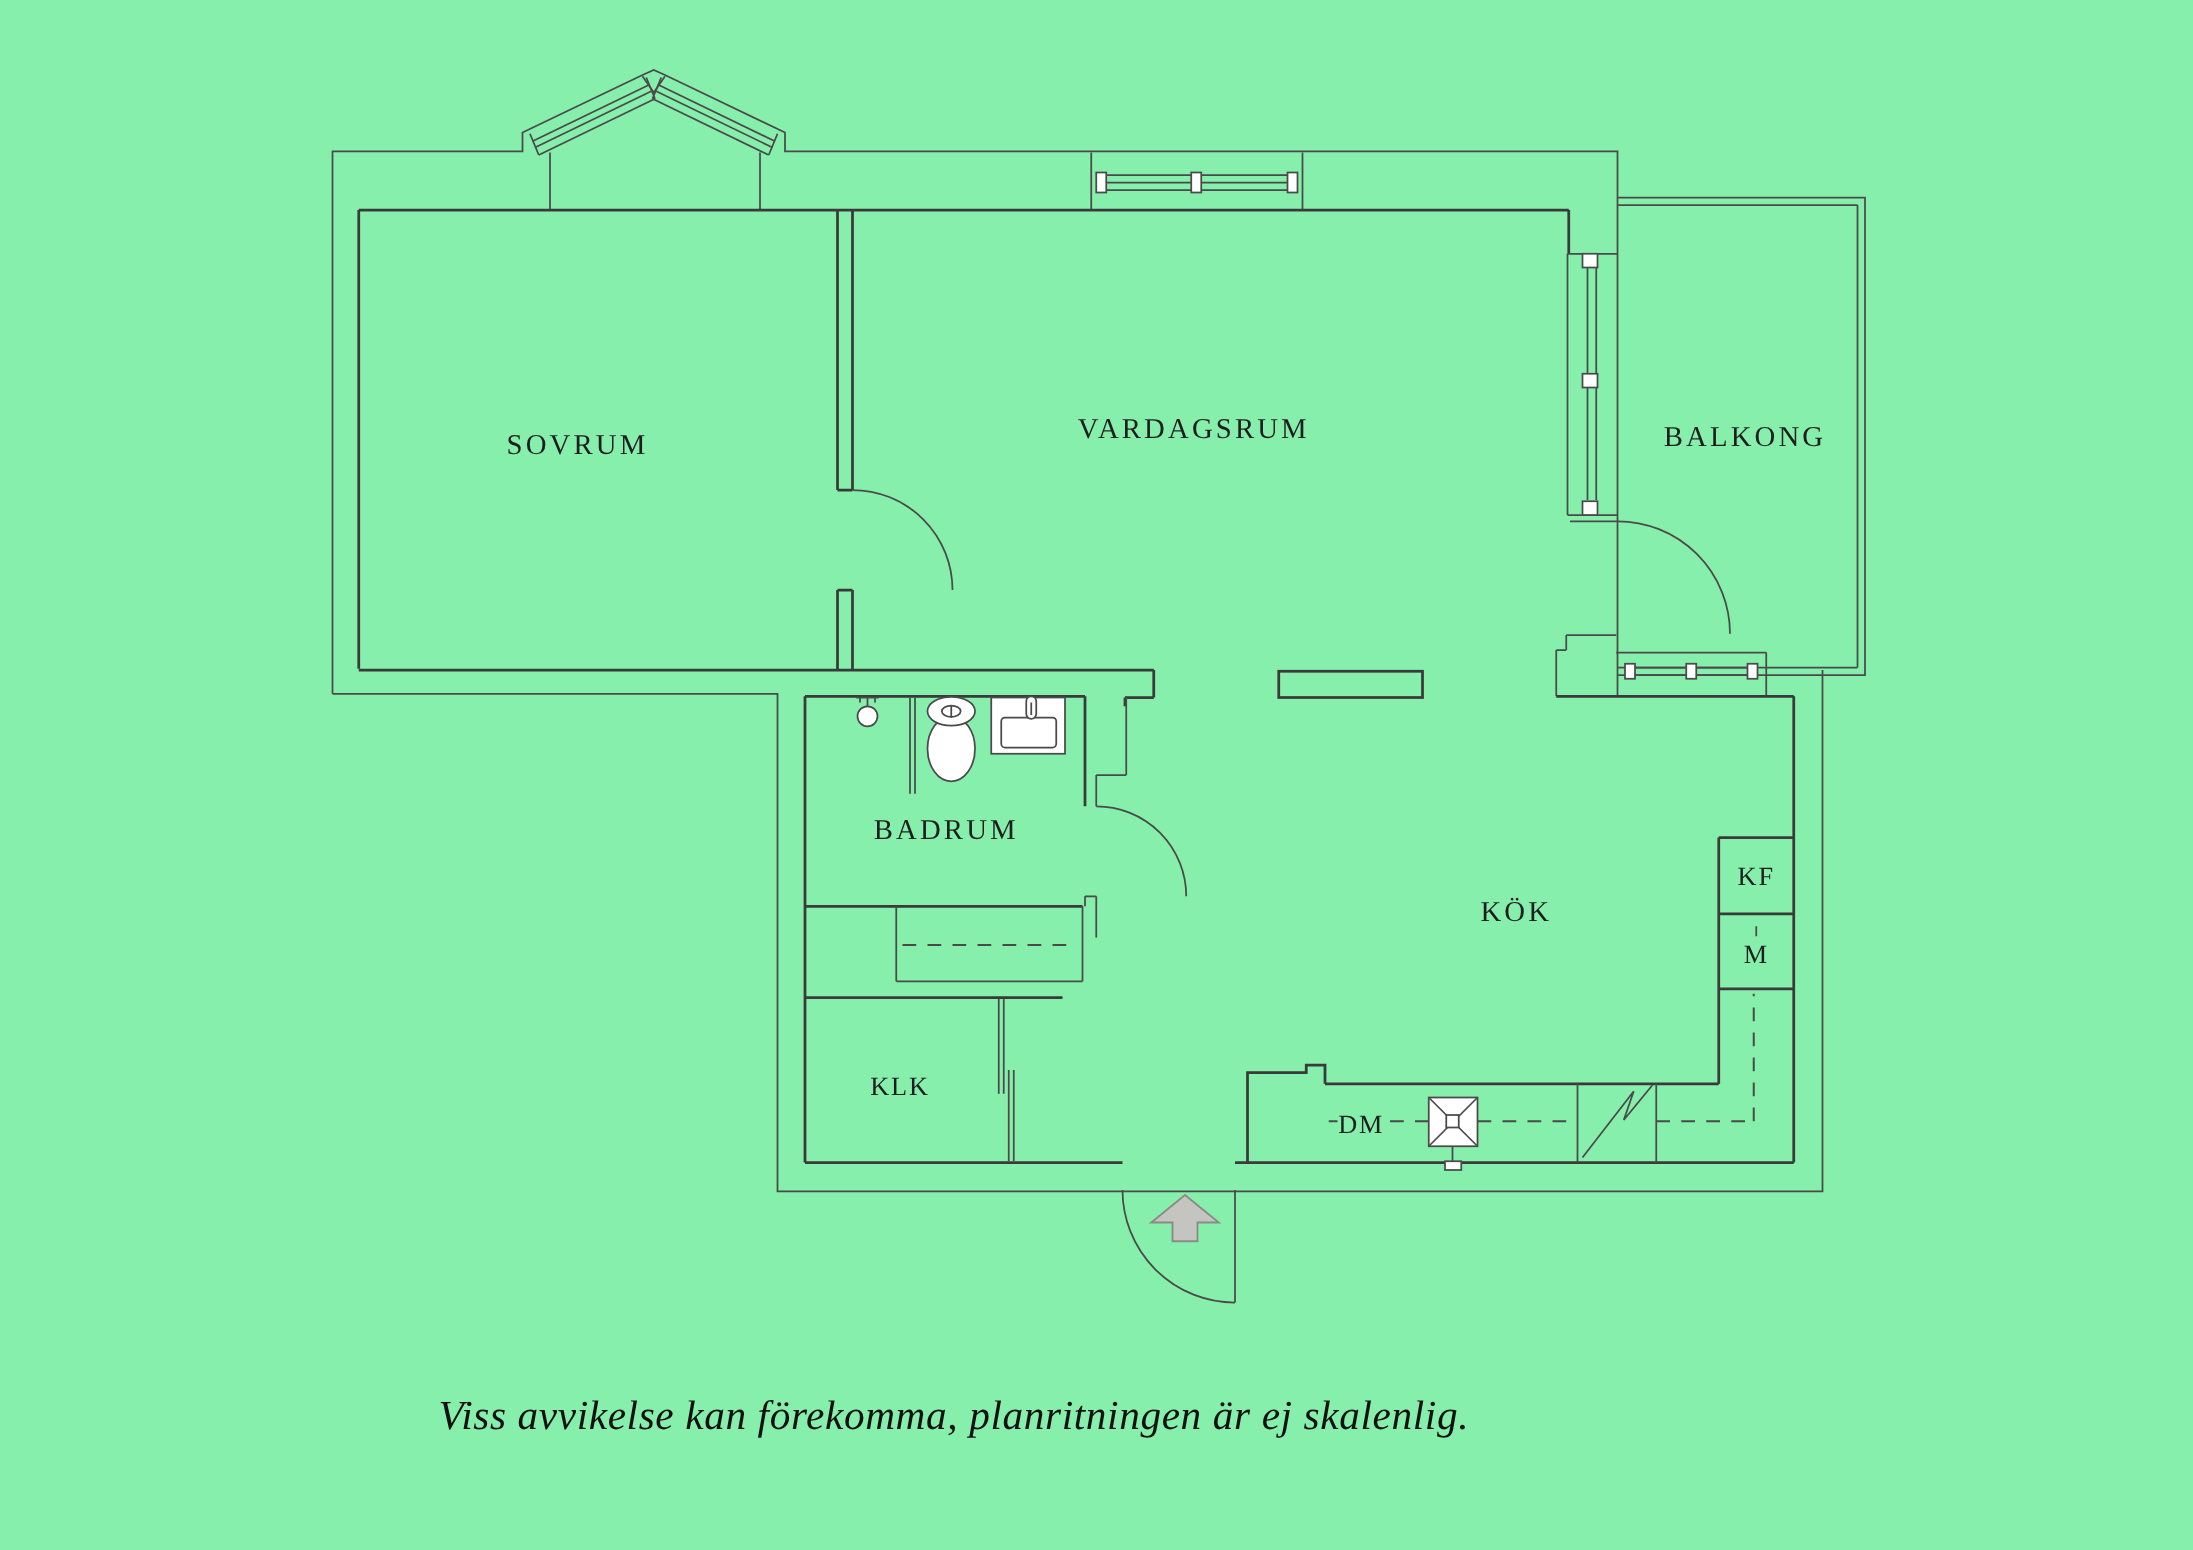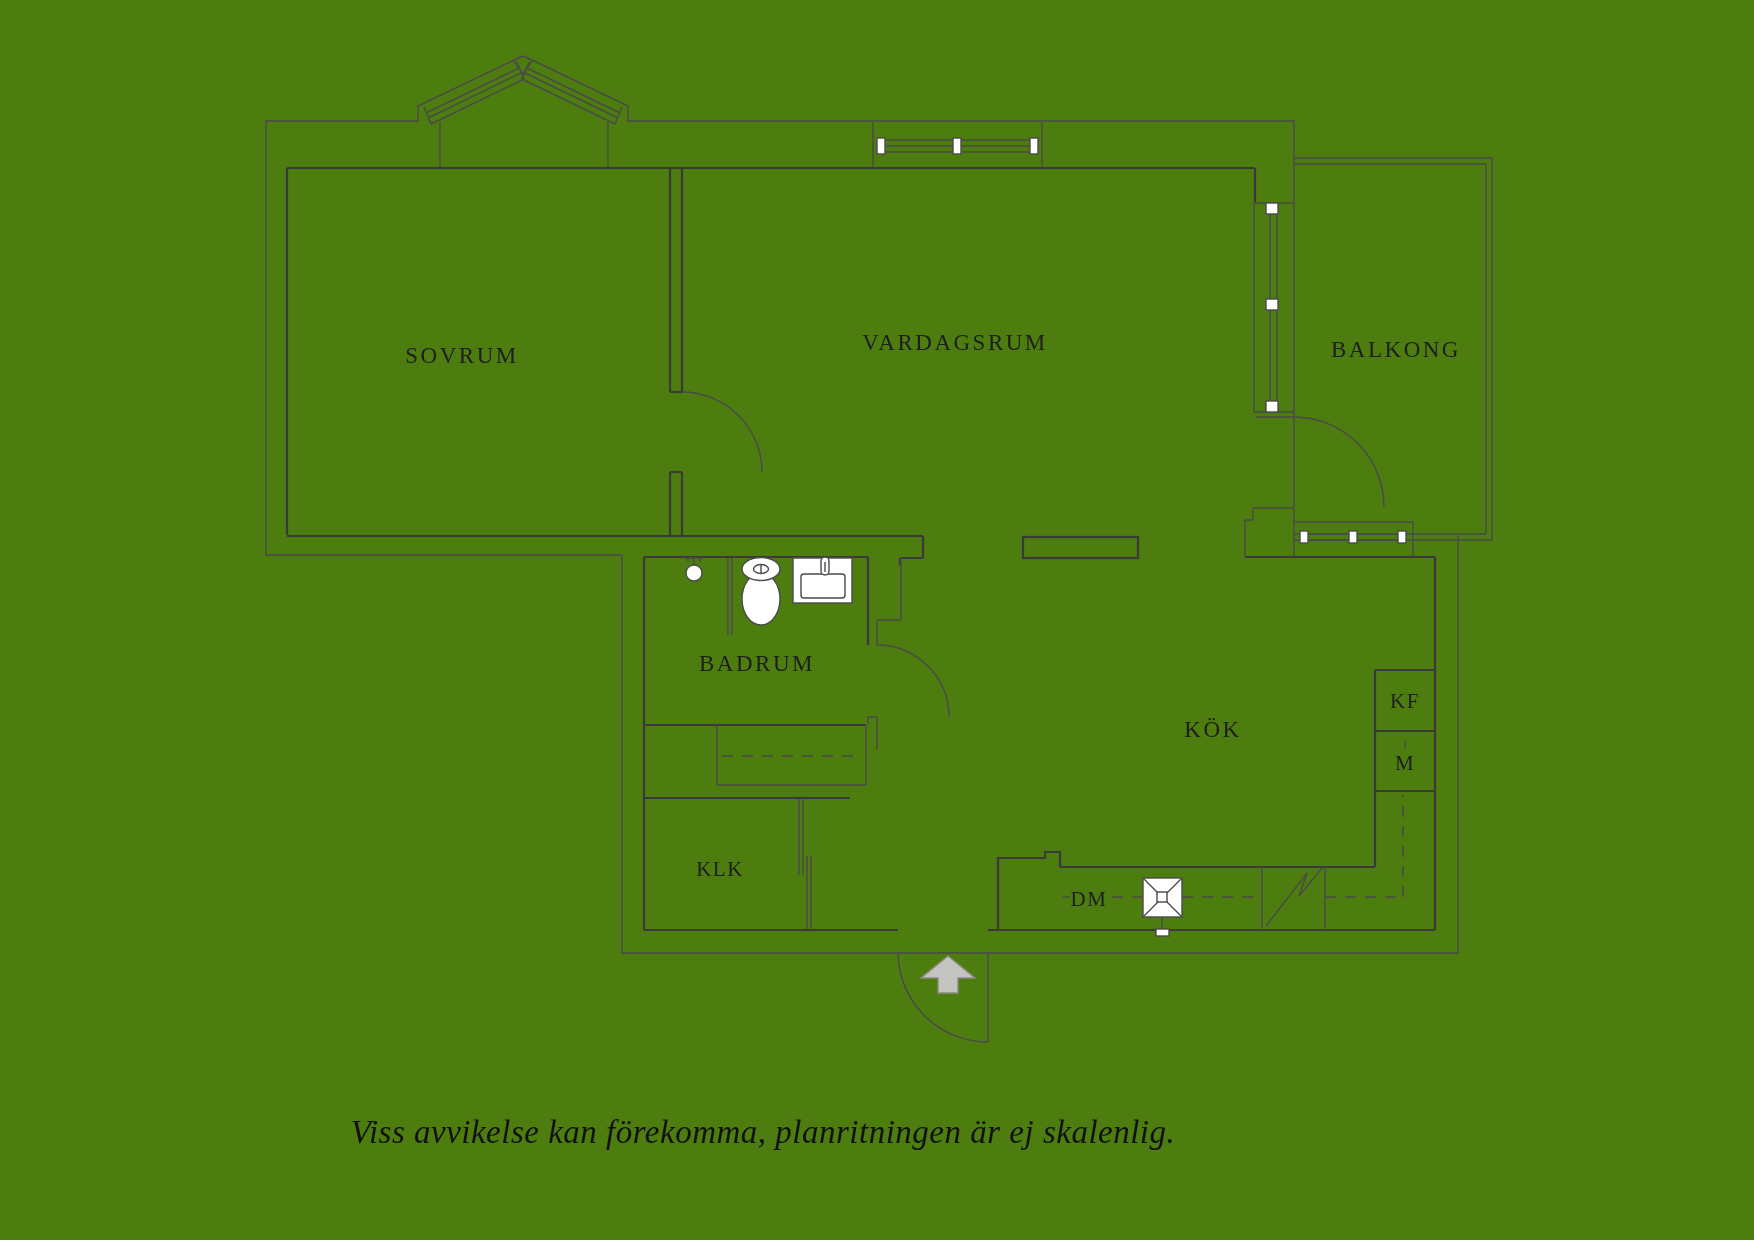--- a/index.html
+++ b/index.html
@@ -1,16 +1,16 @@
 <!DOCTYPE html>
 <html><head>
 <meta charset="utf-8">
 <style>
   html,body{margin:0;padding:0;background:#ffffff;}
-  #canvas{position:relative;width:1754px;height:1240px;background:#4d7c0f;overflow:hidden;
+  #canvas{position:relative;width:1754px;height:1240px;background:#86efac;overflow:hidden;
           font-family:"Liberation Serif", serif;}
   svg{position:absolute;left:0;top:0;}
   .w1{fill:none;stroke:#4a4a4a;stroke-width:1.4;stroke-linecap:butt;stroke-linejoin:miter;}
   .w2{fill:none;stroke:#3a3a3a;stroke-width:2.2;stroke-linecap:butt;stroke-linejoin:miter;}
   .dash{fill:none;stroke:#4a4a4a;stroke-width:1.6;stroke-dasharray:11 9;}
   .fixw{fill:#ffffff;stroke:#4a4a4a;stroke-width:1.4;}
   .roomlabel{fill:#1e1e1e;font-size:23px;letter-spacing:2.5px;}
   .smalllabel{fill:#1e1e1e;font-size:21px;letter-spacing:1.5px;}
   .caption{fill:#111111;font-size:33px;font-style:italic;letter-spacing:0.5px;}
   text{font-family:"Liberation Serif", serif;}

